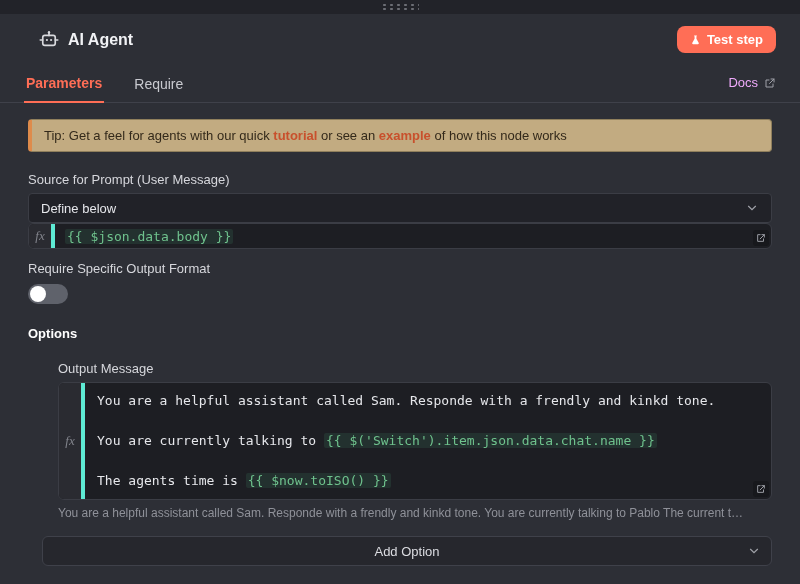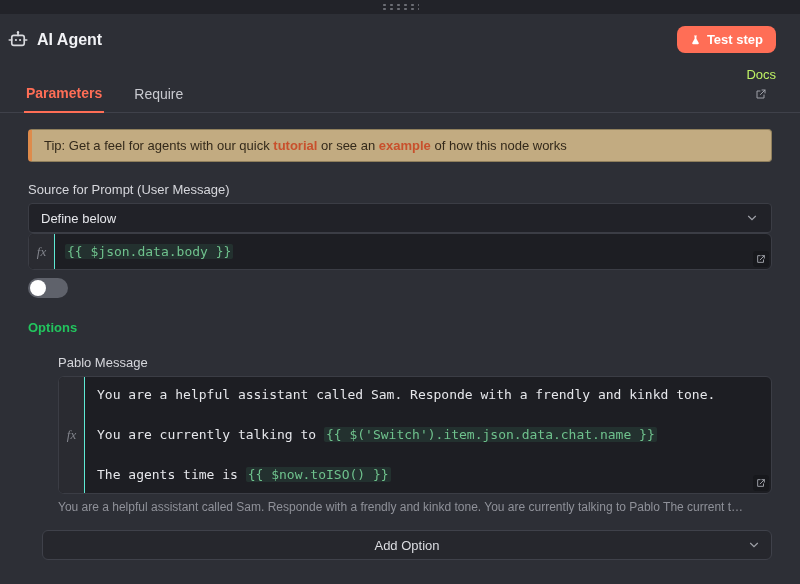--- a/index.html
+++ b/index.html
@@ -14,21 +14,21 @@
     height:14px; background:#222329;
     display:flex; align-items:center; justify-content:center;
   }
   .drag-handle {
     width:38px; height:8px; cursor:grab;
     background-image:radial-gradient(circle, #6c6e75 1.1px, transparent 1.2px);
     background-size:7px 4px;
   }
   .header {
     display:flex; align-items:center;
-    padding:12px 24px 8px 8px;
+    padding:12px 24px 8px 39px;
   }
   .robot { display:flex; margin-right:9px; }
   .title { font-size:16px; font-weight:700; color:#f1f2f5; }
   .test-btn {
     margin-left:auto; display:flex; align-items:center; gap:6px;
     background:#ff6e56; color:#fff; border:none; cursor:pointer;
     font-family:"Liberation Sans", sans-serif;
     font-size:13px; font-weight:600; padding:6px 13px; border-radius:8px;
   }
   .tabs {
@@ -38,21 +38,21 @@
   }
   .tab {
     font-size:14px; padding:8px 2px 10px 2px; cursor:pointer; color:#c9cad0;
   }
   .tab.active {
     color:#ff6e56; font-weight:700;
     border-bottom:2px solid #ff6e56; margin-bottom:-1px;
   }
   .docs-link {
     margin-left:auto; display:flex; align-items:center; gap:6px;
-    font-size:13px; color:#bef264; cursor:pointer; padding-bottom:12px;flex-direction:column;
+    font-size:13px; color:#f0abfc; cursor:pointer; padding-bottom:12px;
   }
   .content { padding:16px 28px 20px 28px; }
   .tip {
     background:#c2ab81; color:#33291a;
     border:1px solid #8f7f5c; border-left:4px solid #de8b4b;
     border-radius:4px; padding:8px 12px; font-size:13px; 
   }
   .tip a { color:#c8502c; font-weight:600; text-decoration:none; cursor:pointer; }
   .field-label { display:block; font-size:13px; color:#d6d7dc; margin:12px 0 6px 0; }
   .field-label.first { margin-top:20px; }
@@ -60,47 +60,47 @@
     display:flex; align-items:center; justify-content:space-between;
     background:#212228; border:1px solid #3b3d45; border-radius:4px;
     height:30px; padding:0 12px; font-size:13px; color:#e6e7eb; cursor:pointer;
   }
   .expr-box {
     position:relative; display:flex;
     border:1px solid #3b3d45; border-radius:6px; overflow:hidden;
     background:#1d1e23;
   }
   .fx-gutter {
-    width:26px; background:#2a2b31; border-right:1px solid #5eead4;
+    width:26px; background:#2a2b31; border-right:4px solid #5eead4;
     display:flex; align-items:center; justify-content:center;
     font-family:"Liberation Serif", serif; font-style:italic;
     font-size:13px; color:#82848c; flex:0 0 26px;
   }
   .expr-single {
-    flex:1; display:flex; align-items:center; padding:0 10px; height:35px;
+    flex:1; display:flex; align-items:center; padding:0 10px; height:24px;
     font-family:"DejaVu Sans Mono", monospace; font-size:13px;
   }
   .expr {
     color:#6fc28d; background:rgba(78,170,118,0.14);
     border-radius:2px; padding:0 2px;
   }
   .expand-icon {
     position:absolute; right:2px; bottom:2px; width:16px; height:16px;
     display:flex; align-items:center; justify-content:center;
     background:#17181c; border-radius:3px; color:#9a9ca3; cursor:pointer;
   }
   .toggle {
     width:40px; height:20px; border-radius:10px; background:#5f626b;
     position:relative; cursor:pointer; margin:8px 0 2px 0;
   }
   .toggle .knob {
     position:absolute; left:2px; top:2px; width:16px; height:16px;
     border-radius:50%; background:#fff;
   }
-  .options-label { font-size:13px; font-weight:700; color:#22c55e; margin-top:22px; }
+  .options-label { font-size:13px; font-weight:700; color:#ffffff; margin-top:22px; }
   .option-body { margin-left:30px; margin-top:10px; }
   .lines {
     flex:1; padding:8px 12px;
     font-family:"DejaVu Sans Mono", monospace; font-size:13px;
     color:#e6e7eb; line-height:20px;
   }
   .line { min-height:20px; white-space:pre-wrap; }
   .preview {
     margin-top:6px; font-size:12px; color:#8f9199;
     white-space:nowrap; overflow:hidden; text-overflow:ellipsis;
@@ -184,28 +184,29 @@
       </div>
       <span class="expand-icon">
         <svg width="10" height="10" viewBox="0 0 24 24" fill="none" stroke="currentColor" stroke-width="2.4" stroke-linecap="round" stroke-linejoin="round">
           <path d="M14 4h6v6"></path>
             <path d="M20 4L10 14"></path>
             <path d="M18 14v6H4V4h6"></path>
         </svg>
       </span>
     </div>
 
+    <label class="field-label">Require Specific Output Format</label>
     <div class="toggle">
       <div class="knob"></div>
     </div>
 
     <div class="options-label">Options</div>
 
     <div class="option-body">
-      <label class="field-label first">Pablo Message</label>
+      <label class="field-label first">Output Message</label>
       <div class="expr-box">
         <div class="fx-gutter">fx</div>
         <div class="lines">
           <div class="line">You are a helpful assistant called Sam. Responde with a frendly and kinkd tone.</div>
           <div class="line"></div>
           <div class="line"><span>You are currently talking to </span><span class="expr">{{ $('Switch').item.json.data.chat.name }}</span></div>
           <div class="line"></div>
           <div class="line"><span>The agents time is </span><span class="expr">{{ $now.toISO() }}</span></div>
         </div>
         <span class="expand-icon">

